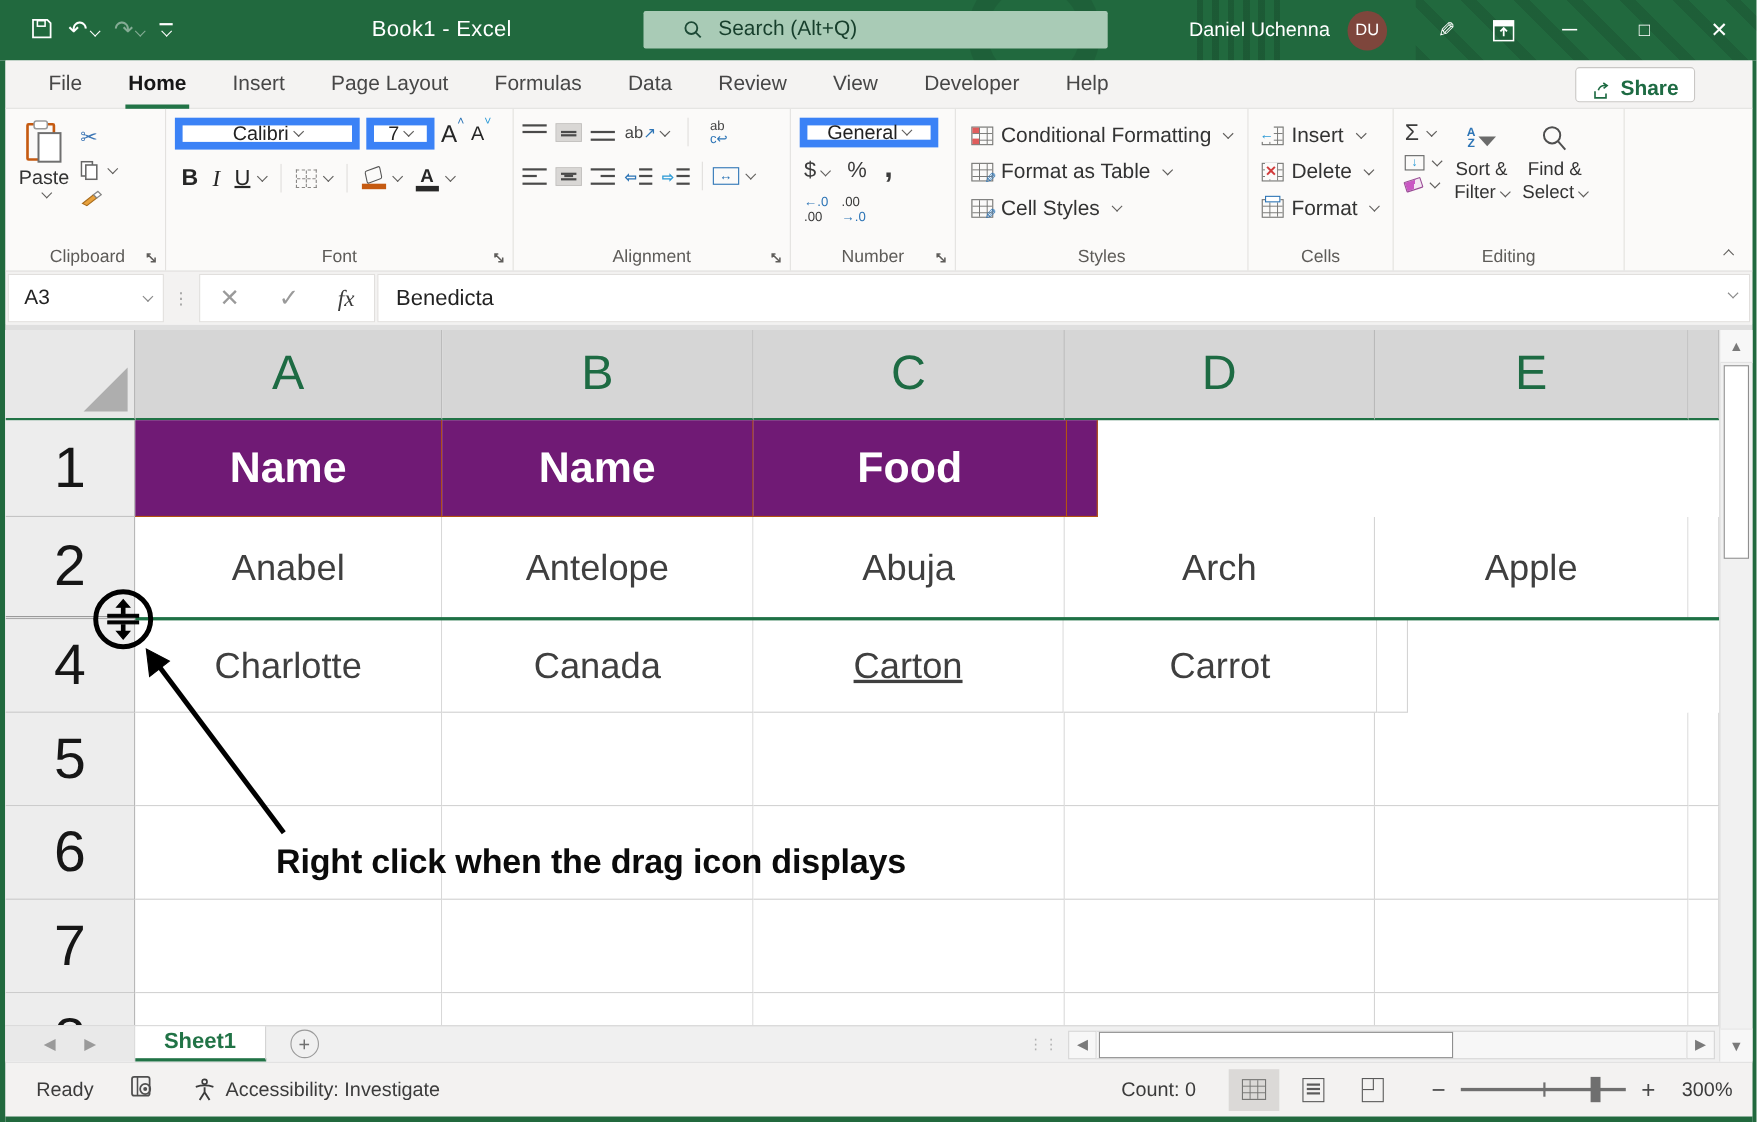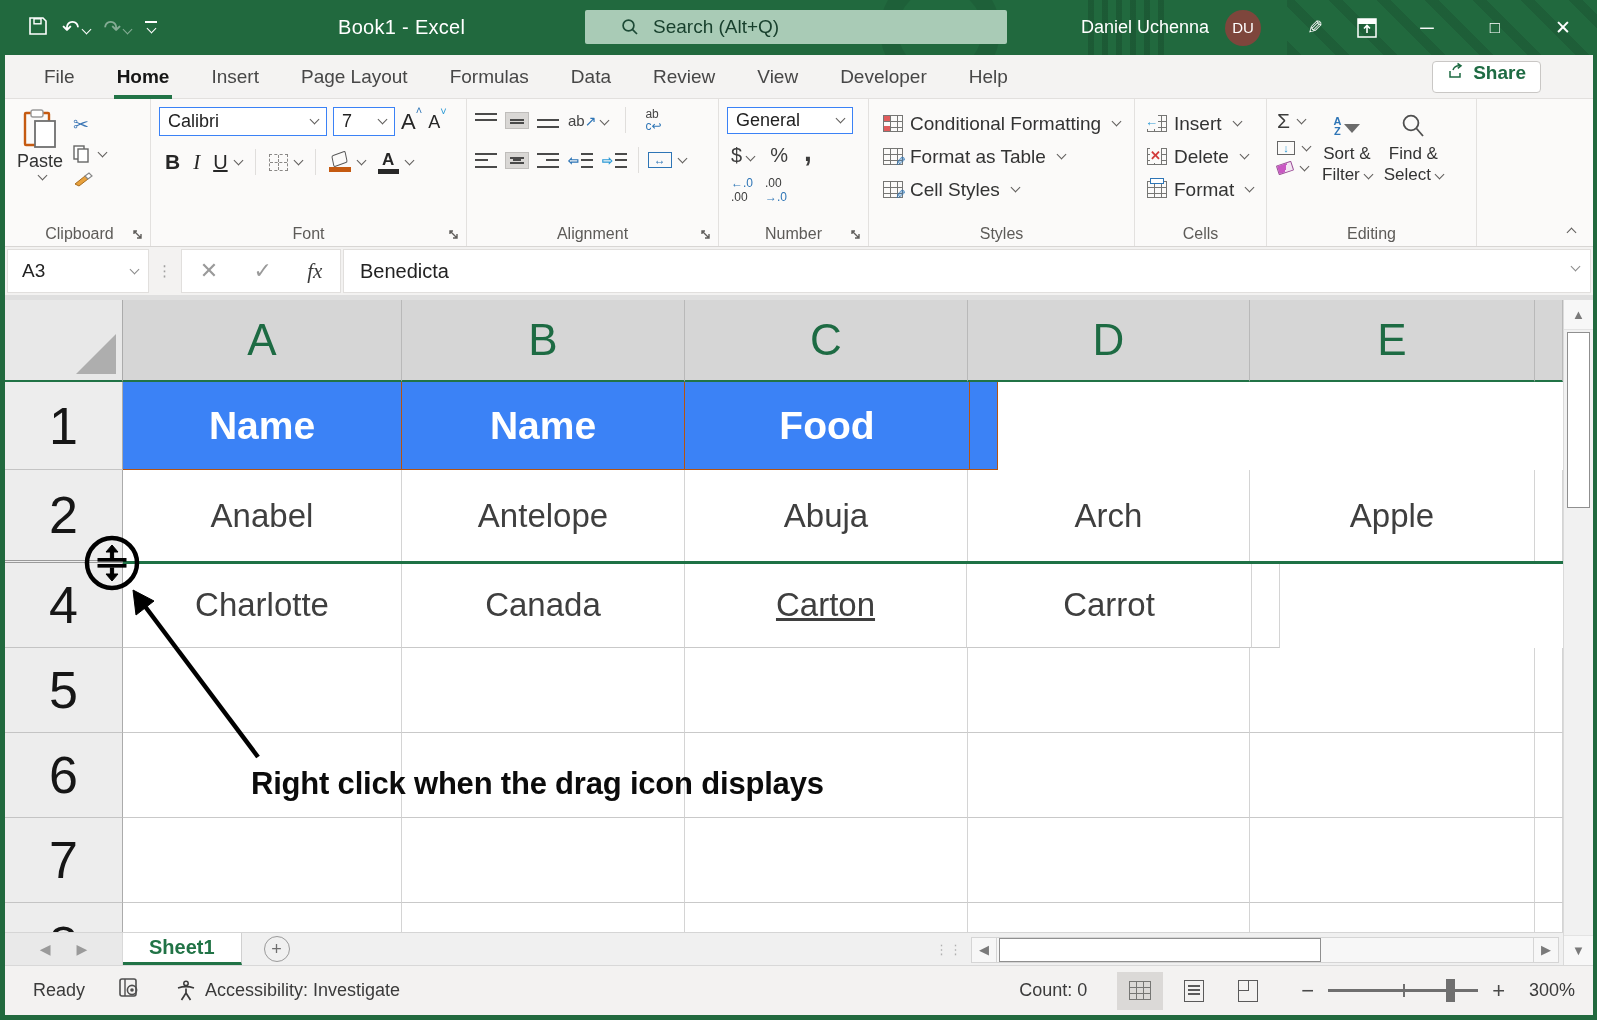--- a/index.html
+++ b/index.html
@@ -38,43 +38,43 @@
   .app-body { border-left:5px solid #21693E; border-right:4px solid #21693E; width:1597px; }
 
   
   .tabstrip { position:relative; height:44px; background:#F4F3F2; display:flex; align-items:center;
     padding-left:18px; border-bottom:1px solid #E2E0DE; }
   .rtab { padding:0 21px; font-size:19px; color:#474747; height:44px; display:flex; align-items:center; position:relative; }
   .rtab.active { color:#161616; font-weight:700; }
   .rtab.active::after { content:""; position:absolute; left:18px; right:18px; bottom:0;
     height:4px; background:#217346; }
   .sharebtn { position:absolute; right:52px; top:6px; height:32px; background:#fff;
-    border:1px solid #C9C7C5; border-radius:4px; display:flex; align-items:flex-start; gap:8px;
+    border:1px solid #C9C7C5; border-radius:4px; display:flex; align-items:flex-end; gap:8px;
     padding:0 14px; color:#1E6B43; font-size:19px; font-weight:600; }
 
   
   .ribbon { position:relative; height:148px; background:#FBFAF9; display:flex;
     border-bottom:1px solid #D8D6D4; padding-left:4px; }
   .grp { position:relative; border-right:1px solid #E3E1DF; padding:8px 6px 24px 8px; }
   .grplabel { position:absolute; bottom:3px; left:0; right:0; text-align:center;
     font-size:16px; color:#5d5b58; }
   .launcher { position:absolute; bottom:4px; right:5px; width:14px; height:14px; }
   .launcher svg { display:block; }
   .chev { display:inline-block; width:7px; height:7px; border-right:1.7px solid #5f5d5b;
     border-bottom:1.7px solid #5f5d5b; transform:rotate(45deg); margin-left:5px; position:relative; top:-2px; }
   .chev-up { transform:rotate(225deg); top:2px; }
 
   .g-clip { width:142px; display:flex; gap:10px; }
   .pastebtn { display:flex; flex-direction:column; align-items:center; font-size:18px; color:#333; gap:2px; padding-top:2px;}
   .clip-col { display:flex; flex-direction:column; justify-content:flex-start; gap:9px; padding-top:6px; font-size:17px;}
   .clip-col .row { display:flex; align-items:center; gap:4px; }
 
   .g-font { width:316px; }
-  .selbox-i { border:1px solid #3b82f6; background:#fff; height:29px; display:flex; align-items:center;
-    padding:0 8px; font-size:18px; color:#222; justify-content:space-between; }
+  .selbox-i { border:7px solid #3b82f6; background:#fff; height:29px; display:flex; align-items:center;
+    padding:0 8px; font-size:18px; color:#222; justify-content:center; }
   .fontrow1 { display:flex; gap:6px; align-items:center; }
   .fontrow2 { display:flex; gap:13px; align-items:center; margin-top:13px; padding-left:6px; }
   .bld { font-weight:800; font-size:21px; color:#262626; }
   .itl { font-style:italic; font-family:"Liberation Serif",serif; font-size:21px; color:#262626; }
   .und { font-size:20px; text-decoration:underline; color:#262626; }
   .grow-a { font-size:22px; color:#262626; position:relative;}
   .grow-a sup { font-size:11px; color:#2E75B6; position:relative; top:-6px;}
   .vline { width:1px; height:26px; background:#E0DEDC; }
   .border-ic { width:19px; height:17px; border:1.5px dashed #8a8886; position:relative; }
   .border-ic::before { content:""; position:absolute; left:50%; top:0; bottom:0; border-left:1.5px dashed #8a8886;}
@@ -164,21 +164,21 @@
     border-bottom:2px solid #217346; position:relative; flex:none;}
   .corner .tri { position:absolute; right:6px; bottom:6px; width:0; height:0;
     border-bottom:40px solid #AEAEAE; border-left:40px solid transparent; }
   .colhdr { height:82px; background:#D6D6D6; border-right:1px solid #B9B9B9; border-bottom:2px solid #217346;
     display:flex; align-items:center; justify-content:center; font-size:44px; color:#1D6B43; flex:none;}
   .grow { display:flex; }
   .rowhdr { width:118px; background:#EDEDED; border-right:1px solid #ABABAB; border-bottom:1px solid #C4C4C4;
     display:flex; align-items:center; justify-content:center; font-size:52px; color:#161616; flex:none; font-weight:300;}
   .cell { border-right:1px solid #D4D4D4; border-bottom:1px solid #C9C9C9; display:flex; align-items:center;
     justify-content:center; font-size:33px; color:#3f3f3f; flex:none; background:#fff; overflow:hidden;}
-  .cell.hdr { background:#3b82f6; color:#fff; font-weight:700; font-size:39px; border-right:1px solid #B55310;
+  .cell.hdr { background:#701a75; color:#fff; font-weight:700; font-size:39px; border-right:1px solid #B55310;
     border-bottom:1px solid #B55310;}
   .green-div { position:absolute; left:118px; width:1440px; height:3px; top:261px; background:#1E7145; z-index:4;}
   .overlay-svg { position:absolute; left:0; top:0; z-index:6; pointer-events:none; }
   .callout { position:absolute; left:246px; top:466px; font-size:31px; font-weight:700; color:#0b0b0b; z-index:6;
     letter-spacing:-.2px;}
 
   
   .vscroll { position:absolute; right:0; top:0; width:30px; height:665px; background:#F1F1F1;
     border-left:1px solid #DADADA; z-index:7; display:flex; flex-direction:column;}
   .varrow { height:30px; display:flex; align-items:center; justify-content:center; color:#7a7a7a;

